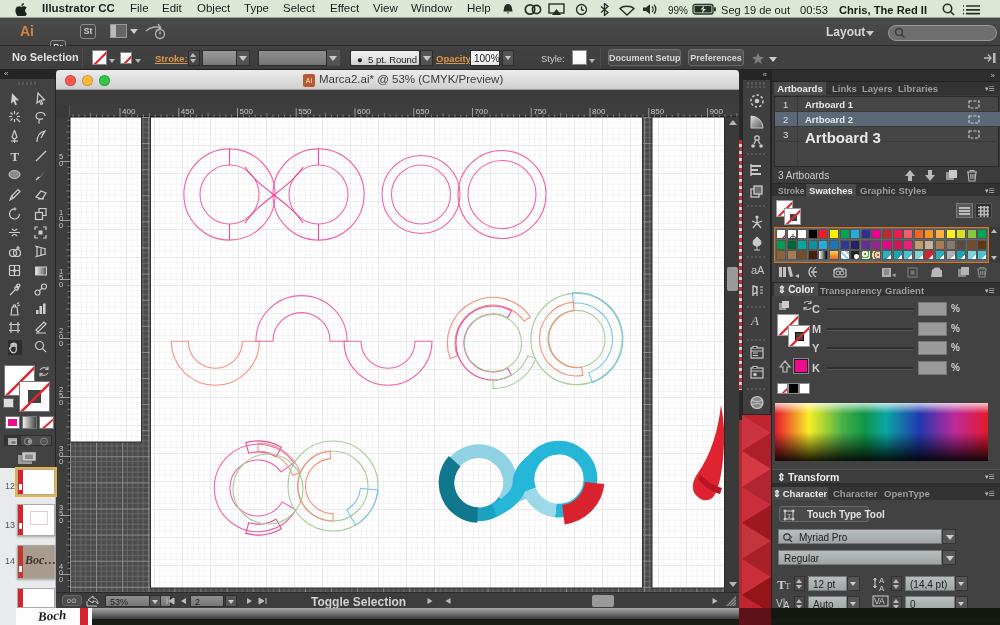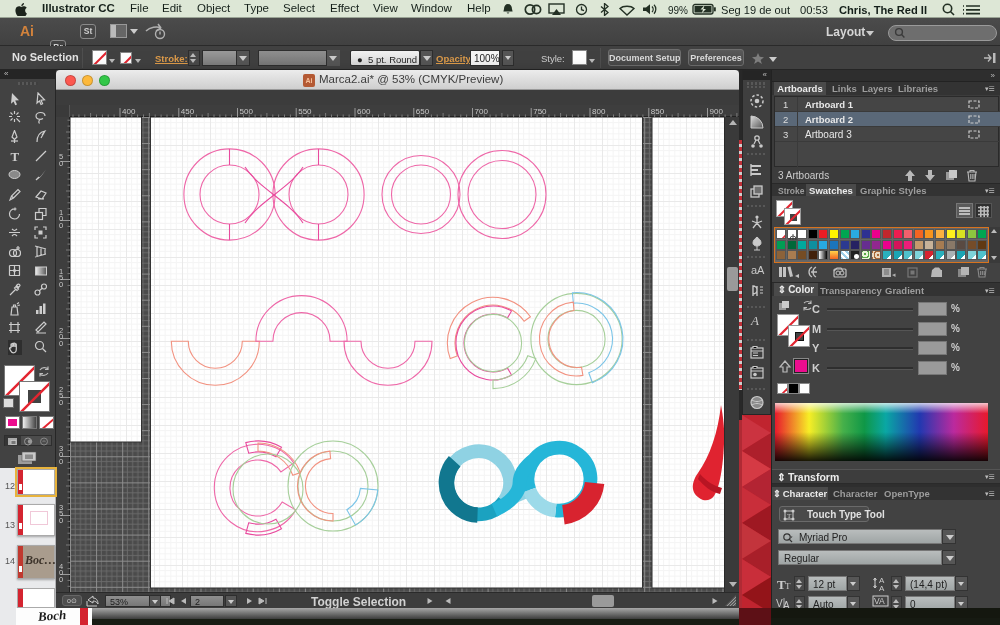--- a/index.html
+++ b/index.html
@@ -722,21 +722,21 @@
         </div>
         <div class="ab" style="left:0;top:15px;width:225px;height:15px;background:#5a6878;border-bottom:1px solid #3a3a3a;">
           <div class="tx" style="left:8px;top:1.5px;font-size:9.5px;color:#ddd;">2</div>
           <div class="tx" style="left:30px;top:1.5px;font-size:9.5px;font-weight:bold;color:#e8e8e8;">Artboard 2</div>
           <svg class="ab" style="left:192px;top:2px" width="14" height="11">
             <rect x="2" y="2" width="10" height="7" fill="none" stroke="#ccc" stroke-width="1.2" stroke-dasharray="3 1.5"></rect>
           </svg>
         </div>
         <div class="ab" style="left:0;top:30px;width:225px;height:15px;background:transparent;border-bottom:1px solid #3a3a3a;">
           <div class="tx" style="left:8px;top:1.5px;font-size:9.5px;color:#ddd;">3</div>
-          <div class="tx" style="left:30px;top:1.5px;font-size:10px;font-weight:normal;color:#e8e8e8;">Artboard 3</div>
+          <div class="tx" style="left:30px;top:1.5px;font-size:15px;font-weight:bold;color:#e8e8e8;">Artboard 3</div>
           <svg class="ab" style="left:192px;top:2px" width="14" height="11">
             <rect x="2" y="2" width="10" height="7" fill="none" stroke="#ccc" stroke-width="1.2" stroke-dasharray="3 1.5"></rect>
           </svg>
         </div>
         <div class="ab" style="left:22px;top:0;width:1px;height:71px;background:#3a3a3a;"></div>
       </div>
       <div class="tx" style="left:6px;top:100px;font-size:10px;color:#ccc;">3 Artboards</div>
       <svg class="ab" style="left:132px;top:99px" width="90" height="13" viewBox="0 0 90 13">
         <path d="M6,1 L11,7 H8 V12 H4 V7 H1 Z" fill="#b9b9b9"></path>
         <path d="M26,12 L21,6 H24 V1 H28 V6 H31 Z" fill="#b9b9b9"></path>

